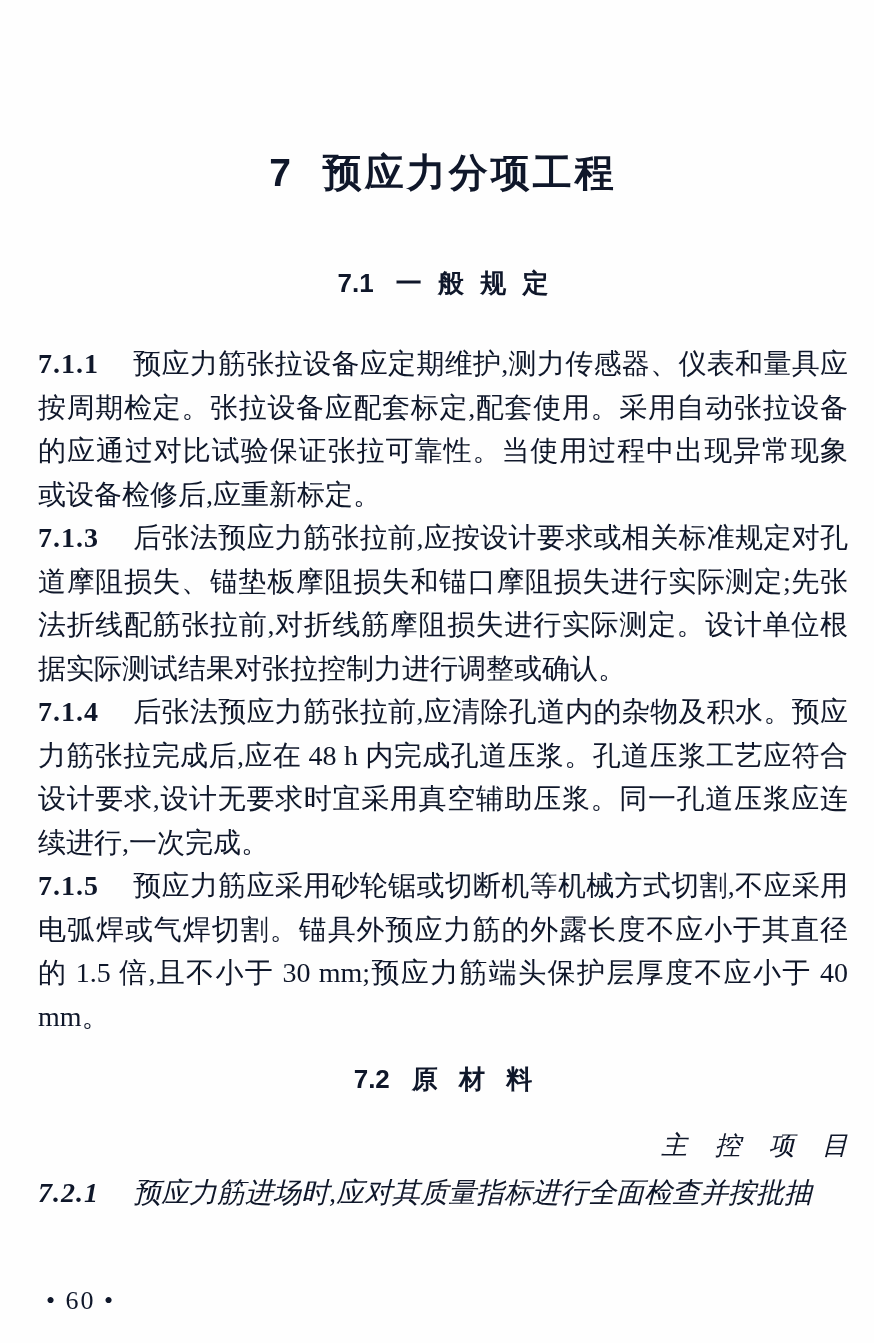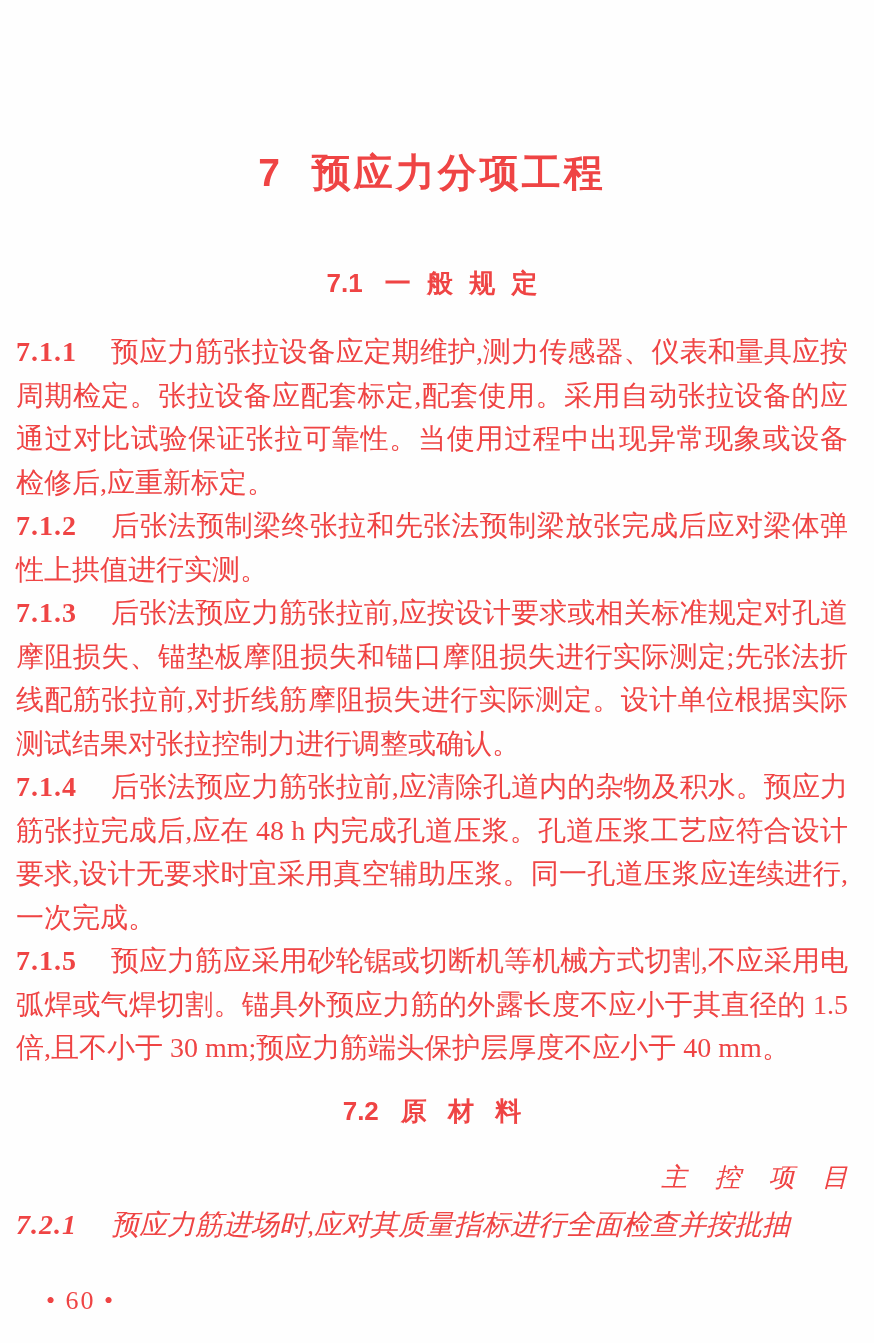--- a/index.html
+++ b/index.html
@@ -6,24 +6,24 @@
     margin: 0;
     padding: 0;
     background: #ffffff;
   }
   .page {
     position: relative;
     width: 874px;
     height: 1343px;
     margin: 0 auto;
     background: #fefefe;
-    color: #ef4444;
+    color: #0f172a;
     font-family: "Liberation Serif", "DejaVu Serif", serif;
     box-sizing: border-box;
-    padding: 152px 26px 0 16px;
+    padding: 152px 26px 0 38px;
     overflow: hidden;
   }
   .chapter-title {
     margin: 0;
     text-align: center;
     font-family: "Liberation Sans", "DejaVu Sans", sans-serif;
     font-weight: bold;
     font-size: 39px;
     line-height: 42px;
     letter-spacing: 3px;
@@ -46,21 +46,21 @@
   .section-title .section-number {
     margin-right: 22px;
     word-spacing: 0;
     text-align: right;
   }
   .section-title.second {
     margin-top: 26px;
     word-spacing: 14px;
   }
   .clauses {
-    margin-top: 32px;
+    margin-top: 44px;
   }
   .clauses.second {
     margin-top: 9px;
     font-style: italic;
   }
   .clause {
     margin: 0;
     font-size: 28px;
     line-height: 43.5px;
     text-align: justify;
@@ -102,23 +102,20 @@
 
   <h2 class="section-title">
     <span class="section-number">7.1</span><span>一 般 规 定</span>
   </h2>
 
   <div class="clauses">
     <p class="clause">
       <span class="clause-num">7.1.1</span><span>预应力筋张拉设备应定期维护,测力传感器、仪表和量具应按周期检定。张拉设备应配套标定,配套使用。采用自动张拉设备的应通过对比试验保证张拉可靠性。当使用过程中出现异常现象或设备检修后,应重新标定。</span>
     </p>
     <p class="clause">
-      <span class="clause-num">7.1.2</span><span>后张法预制梁终张拉和先张法预制梁放张完成后应对梁体弹性上拱值进行实测。</span>
-    </p>
-    <p class="clause">
       <span class="clause-num">7.1.3</span><span>后张法预应力筋张拉前,应按设计要求或相关标准规定对孔道摩阻损失、锚垫板摩阻损失和锚口摩阻损失进行实际测定;先张法折线配筋张拉前,对折线筋摩阻损失进行实际测定。设计单位根据实际测试结果对张拉控制力进行调整或确认。</span>
     </p>
     <p class="clause">
       <span class="clause-num">7.1.4</span><span>后张法预应力筋张拉前,应清除孔道内的杂物及积水。预应力筋张拉完成后,应在 48 h 内完成孔道压浆。孔道压浆工艺应符合设计要求,设计无要求时宜采用真空辅助压浆。同一孔道压浆应连续进行,一次完成。</span>
     </p>
     <p class="clause">
       <span class="clause-num">7.1.5</span><span>预应力筋应采用砂轮锯或切断机等机械方式切割,不应采用电弧焊或气焊切割。锚具外预应力筋的外露长度不应小于其直径的 1.5 倍,且不小于 30 mm;预应力筋端头保护层厚度不应小于 40 mm。</span>
     </p>
   </div>
 

